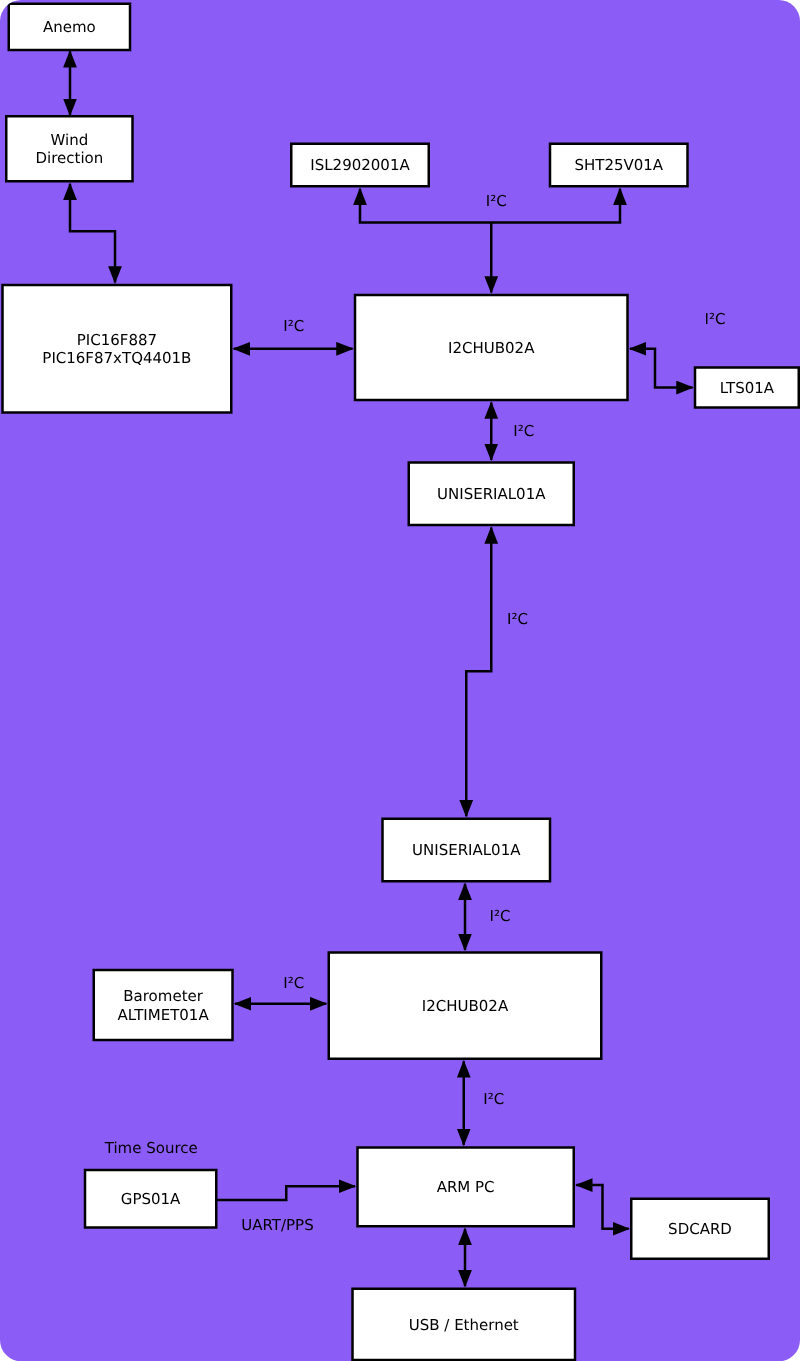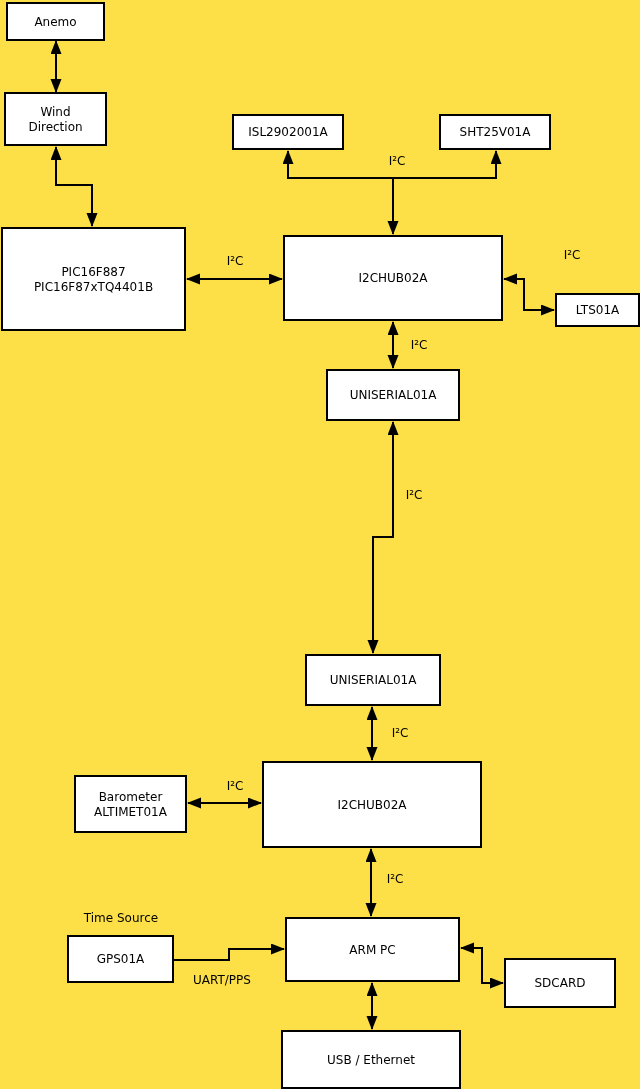--- a/index.html
+++ b/index.html
@@ -7,22 +7,23 @@
     padding: 0;
     background: #ffffff;
     width: 640px;
     height: 1089px;
     font-family: "DejaVu Sans", "Liberation Sans", sans-serif;
   }
   #stage {
     position: relative;
     width: 640px;
     height: 1089px;
-    background: #fde047;
+    background: #8b5cf6;
     overflow: hidden;
+    border-radius: 17px;
   }
   svg text {
     font-family: "DejaVu Sans", "Liberation Sans", sans-serif;
     font-size: 12px;
     fill: #000000;
   }
 </style>
 </head>
 <body>
 

